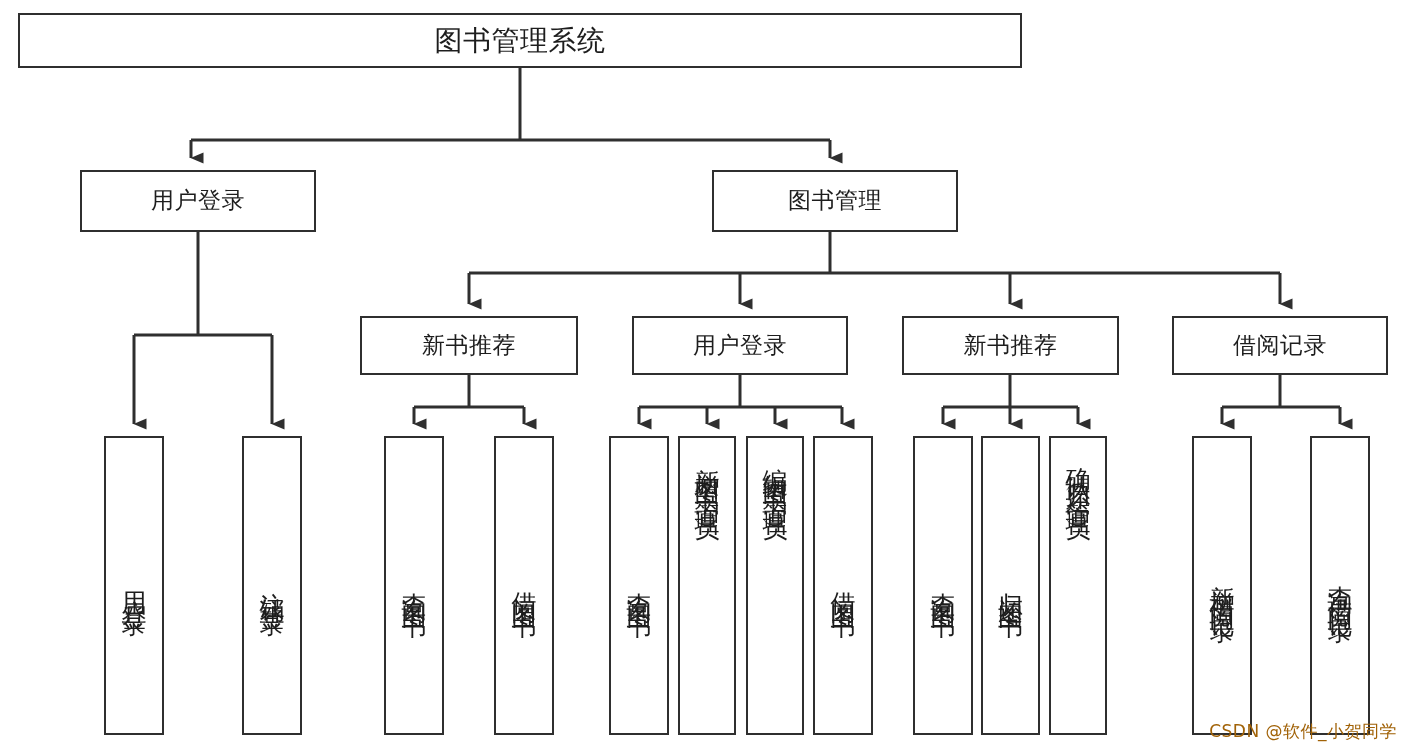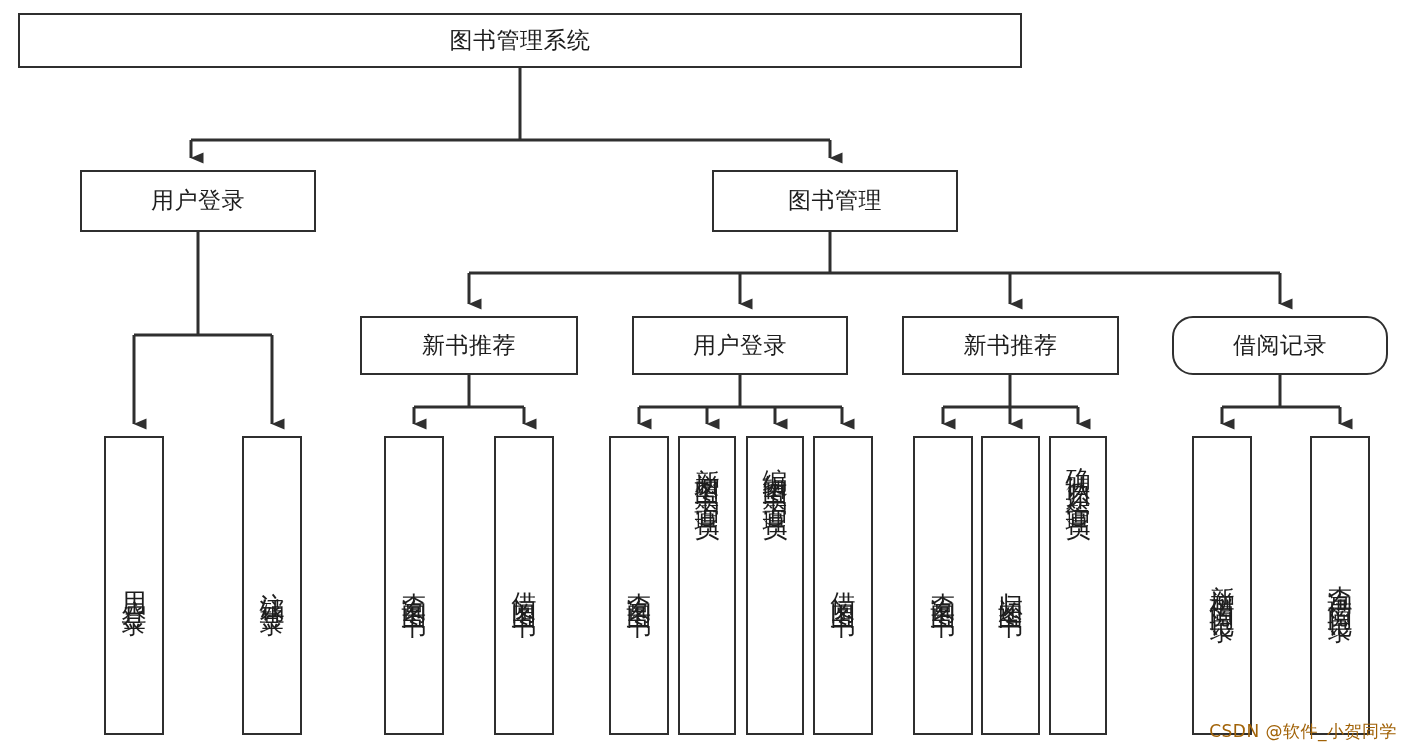--- a/index.html
+++ b/index.html
@@ -35,21 +35,21 @@
     display:block;
     line-height:1.18;
     letter-spacing:0.5px;
     white-space:pre;
   }
   
   .node.h .lbl{
     font-size:23px;
     text-align:center;
   }
-  .node.root .lbl{ font-size:23px; }
+  .node.root .lbl{ font-size:28px; }
   
   .node.v{
     align-items:flex-start;
     justify-content:center;
     padding-top:10px;
   }
   .node.v.centered{
     align-items:center;
     padding-top:0;
   }
@@ -143,21 +143,21 @@
 
   <div class="node h" style="left:360px;top:316px;width:218px;height:59px;">
     <span class="lbl">新书推荐</span>
   </div>
   <div class="node h" style="left:632px;top:316px;width:216px;height:59px;">
     <span class="lbl">用户登录</span>
   </div>
   <div class="node h" style="left:902px;top:316px;width:217px;height:59px;">
     <span class="lbl">新书推荐</span>
   </div>
-  <div class="node h" style="left:1172px;top:316px;width:216px;height:59px;border-radius:21px;">
+  <div class="node h" style="left:1172px;top:316px;width:216px;height:59px;">
     <span class="lbl">借阅记录</span>
   </div>
 
   <div class="node v centered" style="left:104px;top:436px;width:60px;height:299px;">
     <span class="lbl">用户登录</span>
   </div>
   <div class="node v centered" style="left:242px;top:436px;width:60px;height:299px;">
     <span class="lbl">注销登录</span>
   </div>
 

